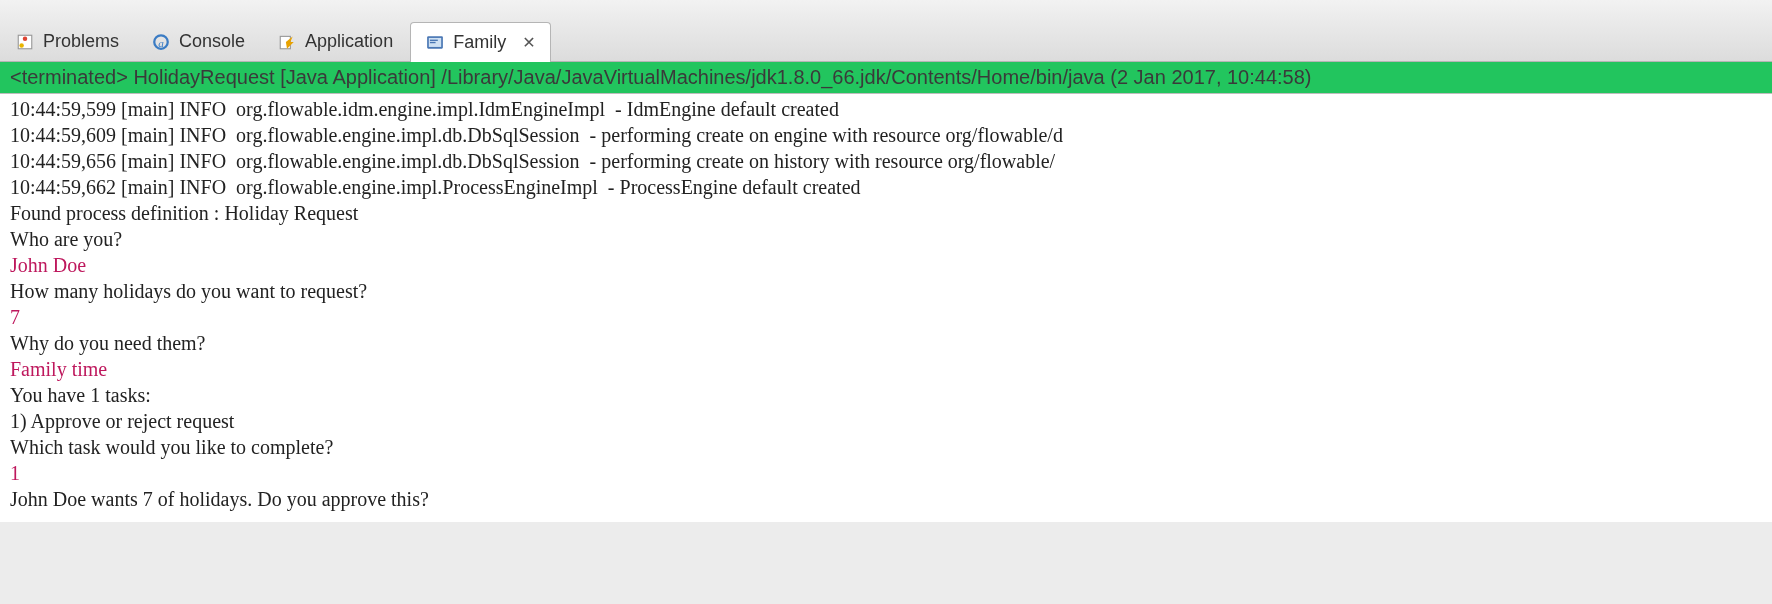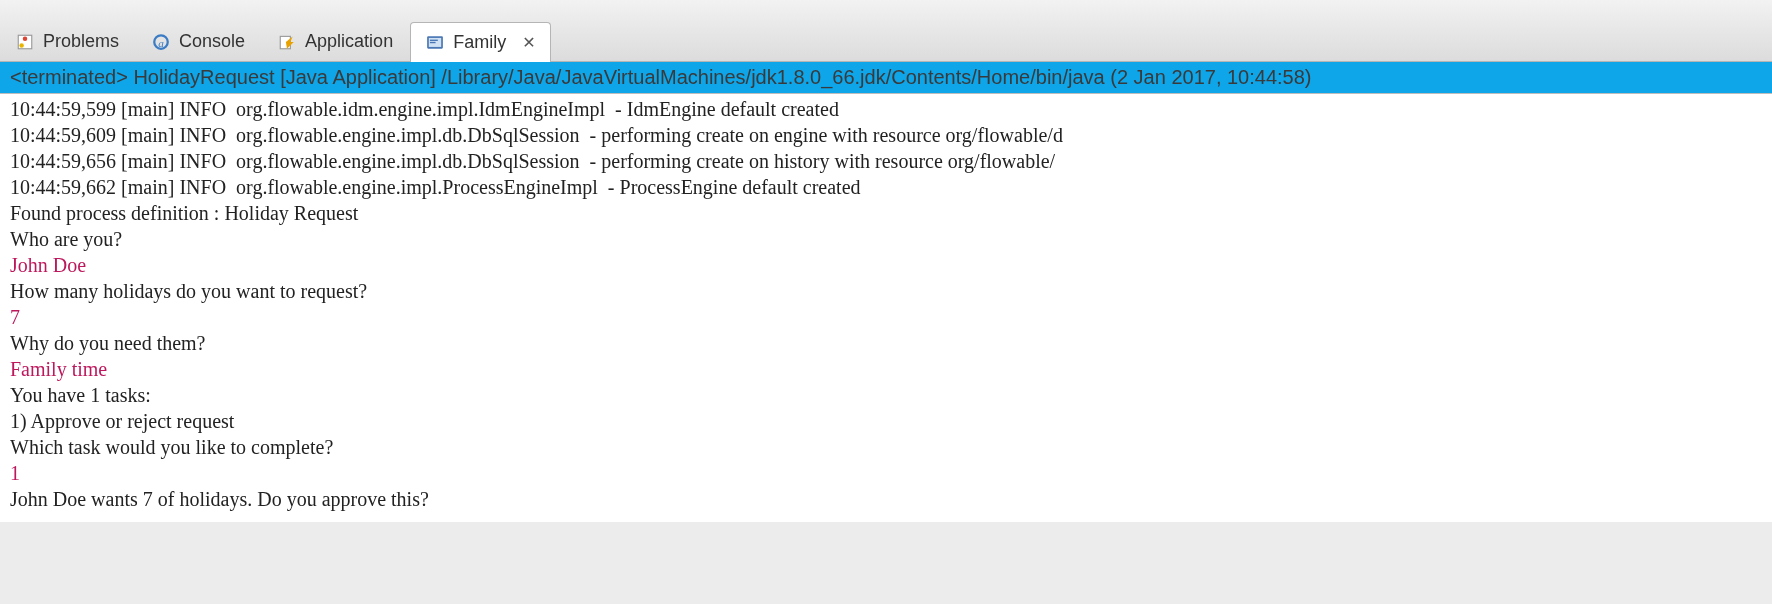--- a/index.html
+++ b/index.html
@@ -45,21 +45,21 @@
     display: inline-flex;
     align-items: center;
     justify-content: center;
   }
   .close-x {
     margin-left: 8px;
     font-size: 16px;
     color: #555;
   }
   .status-line {
-    background: #0ea5e9;
+    background: #22c55e;
     font-family: Arial, Helvetica, sans-serif;
     font-size: 20px;
     color: #3a3a3a;
     padding: 4px 12px 4px 10px;
     border-bottom: 1px solid #bdbdbd;
     white-space: nowrap;
     overflow: hidden;
   }
   .console {
     background: #fff;

